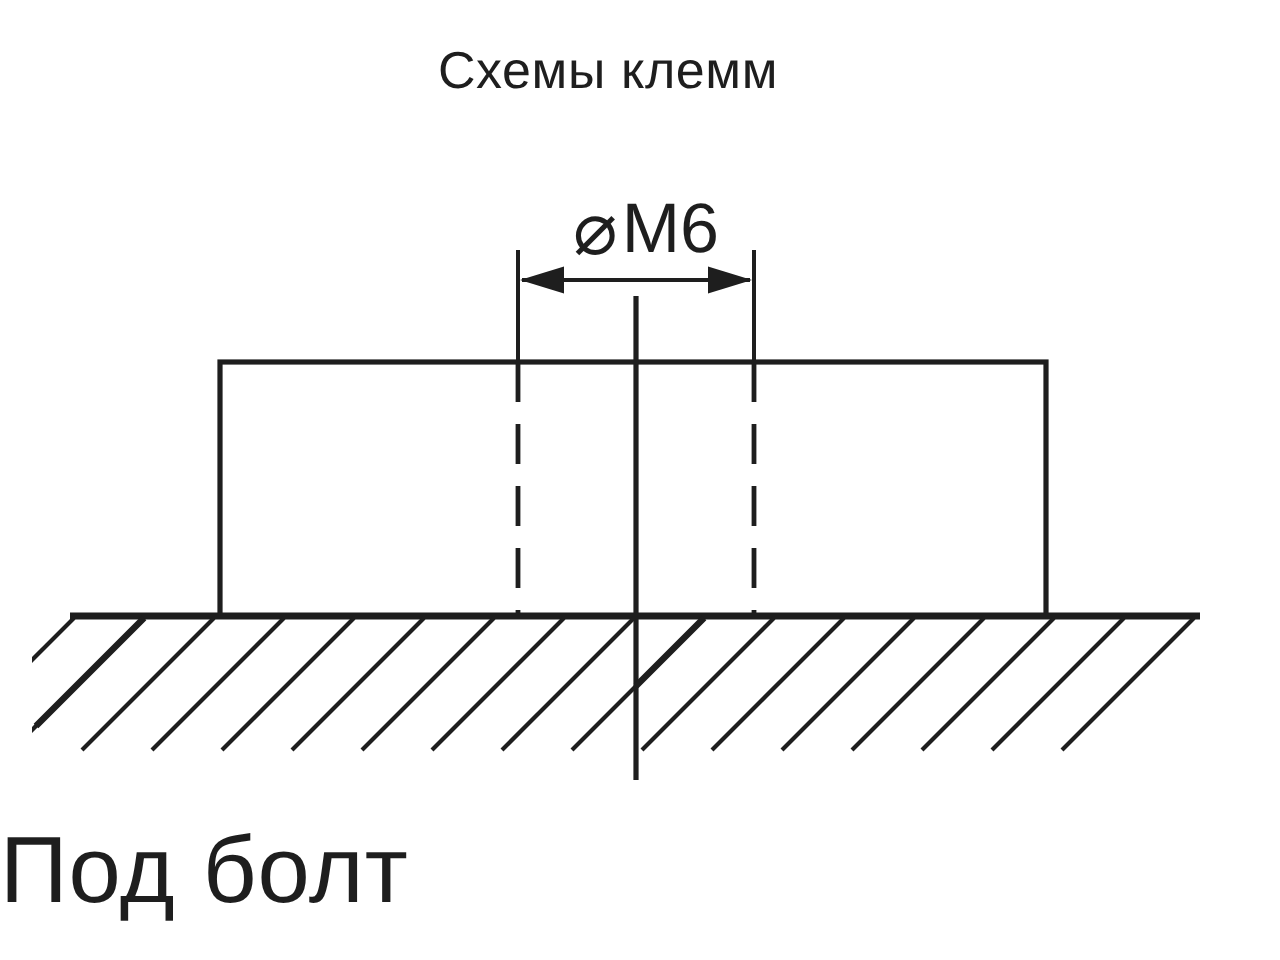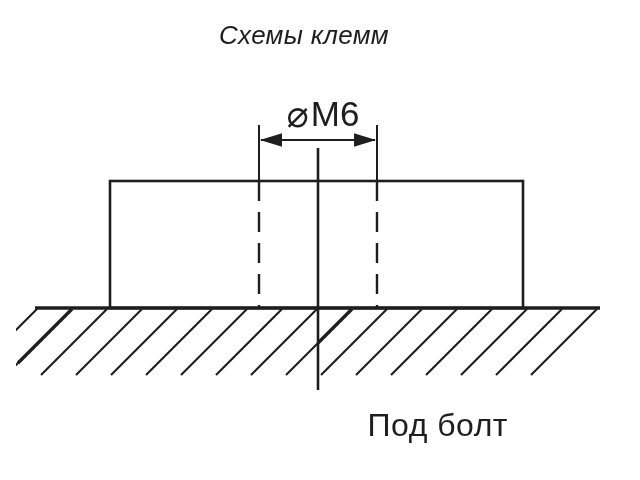--- a/index.html
+++ b/index.html
@@ -4,33 +4,33 @@
 <style>
   html,body{margin:0;padding:0;background:#e8e8e8;}
   .page{
     position:relative;width:640px;height:480px;margin:0 auto;
     background:var(--paper,#ffffff);color:var(--ink,#1e1e1e);
     font-family:"Liberation Sans",sans-serif;overflow:hidden;
   }
   .drawing{position:absolute;left:0;top:0;width:640px;height:480px;color:var(--ink,#1e1e1e);}
   .title{
     position:absolute;top:20px;left:0;width:608px;text-align:center;
-    font-size:26px;letter-spacing:0.3px;white-space:nowrap;font-style:italic;
+    font-size:26px;letter-spacing:0.3px;white-space:nowrap;
   }
   .dim-label{
     position:absolute;top:94px;left:3px;width:640px;text-align:center;
     font-size:35px;white-space:nowrap;line-height:1.1;
   }
   .dim-label .dia{
     font-family:"DejaVu Sans",sans-serif;
     font-size:37px;margin-right:2px;position:relative;top:1px;
   }
   .caption{
-    position:absolute;top:407px;left:0;width:508px;text-align:right;
-    font-size:32px;letter-spacing:0.5px;white-space:nowrap;
+    position:absolute;top:407px;left:0;width:508px;text-align:left;
+    font-size:47px;letter-spacing:0.5px;white-space:nowrap;
   }
 </style>
 </head>
 <body>
 
 <div class="page">
 
   <div class="title">Схемы клемм</div>
 
   <div class="dim-label"><span class="dia">⌀</span><span>M6</span></div>

